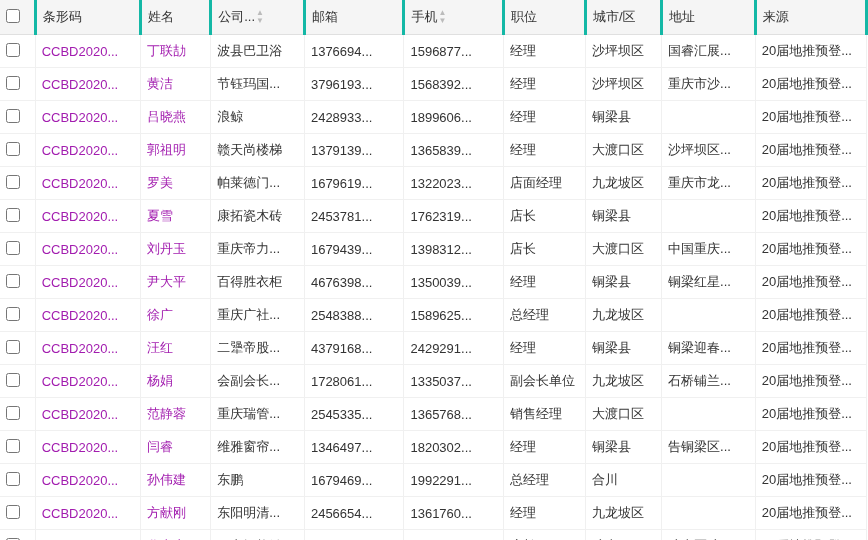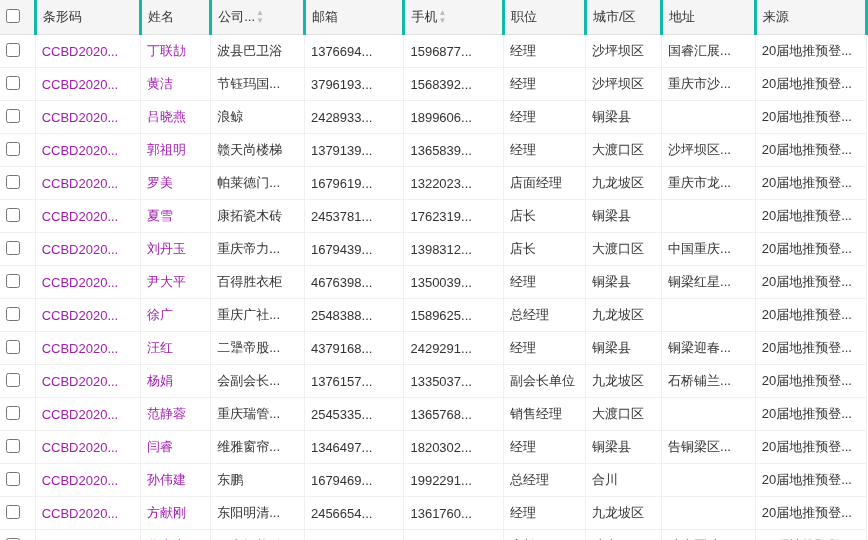--- a/index.html
+++ b/index.html
@@ -245,21 +245,21 @@
           <td class="col-position">经理</td>
           <td class="col-city">铜梁县</td>
           <td class="col-address">铜梁迎春...</td>
           <td class="col-source">20届地推预登...</td>
         </tr>
         <tr>
           <td class="col-checkbox"><input type="checkbox" style=""></td>
           <td class="col-barcode link-blue">CCBD2020...</td>
           <td class="col-name link-blue">杨娟</td>
           <td class="col-company">会副会长...</td>
-          <td class="col-email">1376157...</td>
+          <td class="col-email">1728061...</td>
           <td class="col-phone">1335037...</td>
           <td class="col-position">副会长单位</td>
           <td class="col-city">九龙坡区</td>
           <td class="col-address">石桥铺兰...</td>
           <td class="col-source">20届地推预登...</td>
         </tr>
         <tr>
           <td class="col-checkbox"><input type="checkbox" style=""></td>
           <td class="col-barcode link-blue">CCBD2020...</td>
           <td class="col-name link-blue">范静蓉</td>

